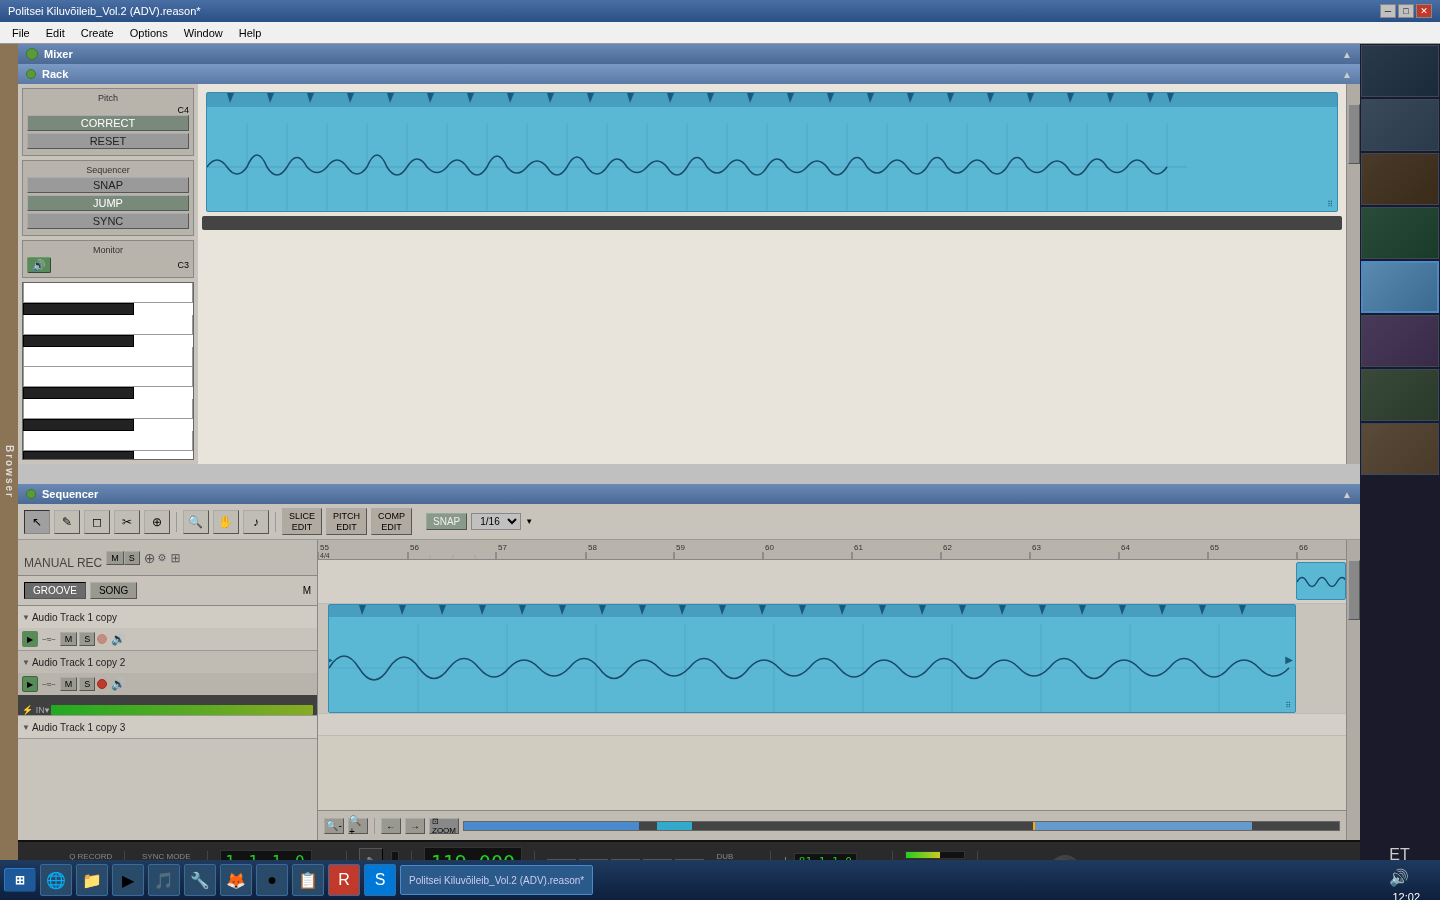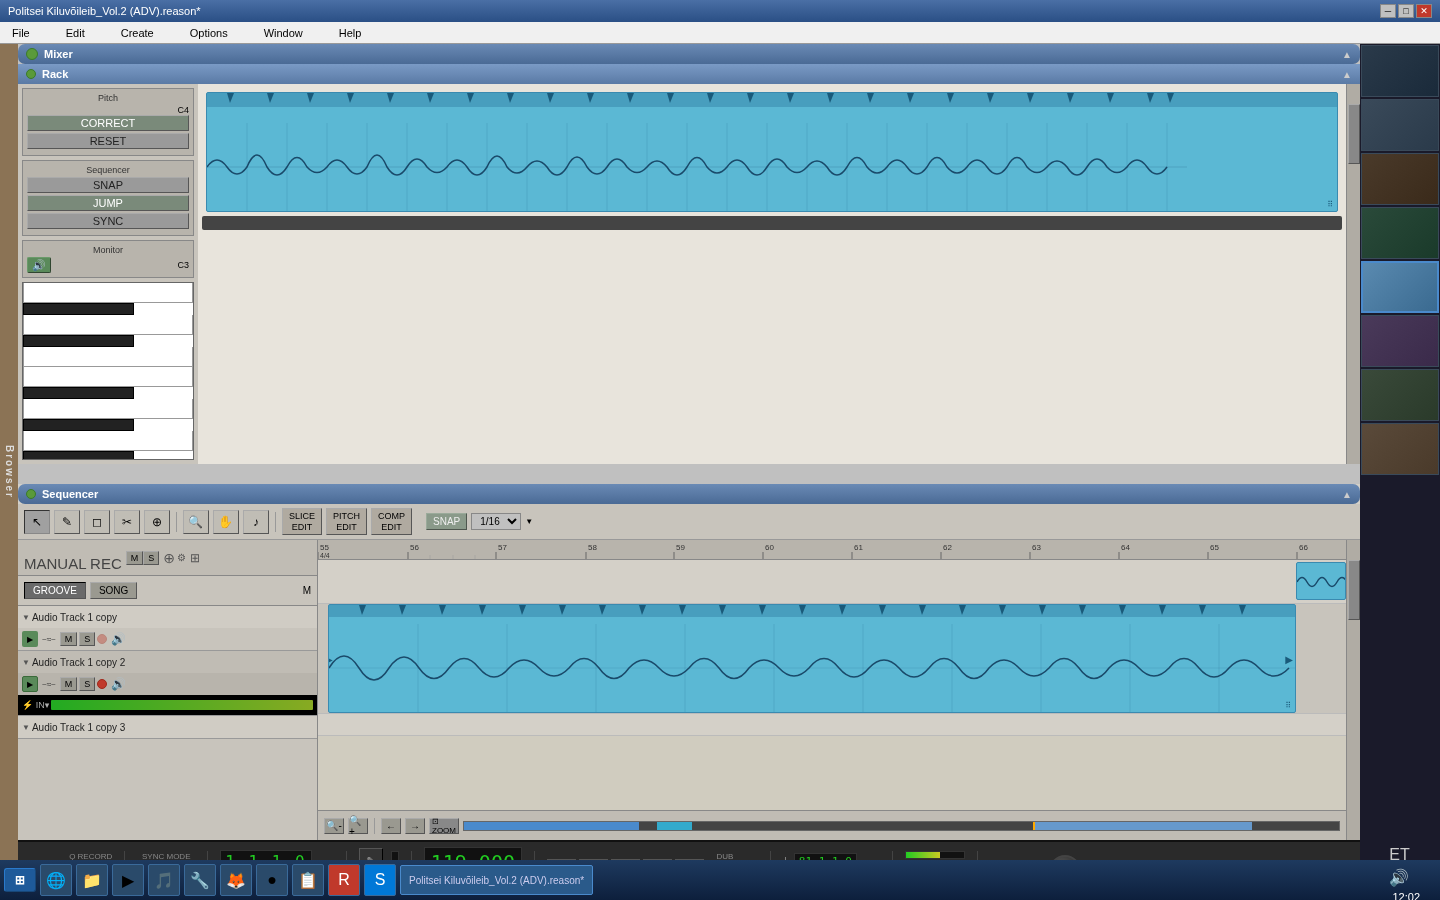--- a/index.html
+++ b/index.html
@@ -26,21 +26,20 @@
     .tb-btn.close { background: #c0392b; color: white; }
 
     
     .menu-bar {
       height: 22px;
       background: #f0f0f0;
       display: flex;
       align-items: center;
       padding: 0 4px;
       border-bottom: 1px solid #999;
-      gap: 20px;
     }
     .menu-item {
       padding: 2px 8px;
       cursor: pointer;
       font-size: 11px;
     }
 
     
     .main-container {
       display: flex;
@@ -70,21 +69,20 @@
     }
     .section-header {
       height: 22px;
       background: linear-gradient(to bottom, #6a8ab5, #4a6a95);
       display: flex;
       align-items: center;
       padding: 0 8px;
       color: white;
       font-size: 11px;
       font-weight: bold;
-      border-radius: 7px;
     }
     .section-header .dot {
       width: 12px; height: 12px;
       border-radius: 50%;
       background: #5a9a3a;
       margin-right: 6px;
       border: 1px solid #3a7a2a;
     }
     .collapse-icon { margin-left: auto; color: #ccc; font-size: 10px; }
 
@@ -756,21 +754,21 @@
           </select>
           <span style="font-size:8px;">▼</span>
         </div>
       </div>
 
       <div class="seq-tracks-area">
 
         <div class="seq-track-headers">
 
           <div class="seq-controls-row">
-            <span style="font-size:15px;color:#444;margin-right:4px;margin-top:11px;">MANUAL REC</span>
+            <span style="font-size:12px;color:#444;margin-right:4px;margin-top:11px;">MANUAL REC</span>
             <div class="ms-btn">M</div>
             <div class="ms-btn">S</div>
             <div style="margin-left:4px;font-size:14px;color:#555;cursor:pointer;">⊕</div>
             <div style="margin-left:2px;font-size:10px;color:#555;cursor:pointer;">⚙</div>
             <div style="margin-left:4px;font-size:12px;color:#555;cursor:pointer;">⊞</div>
           </div>
 
           <div class="block-song-row">
             <div class="block-btn active">GROOVE</div>
             <div class="block-btn">SONG</div>
@@ -799,21 +797,21 @@
             </div>
             <div class="track-controls-row">
               <div style="width:16px;height:16px;background:#5a8a5a;border-radius:2px;display:flex;align-items:center;justify-content:center;font-size:8px;border:1px solid #3a6a3a;">▶</div>
               <span style="font-size:8px;color:#333;margin:0 2px;">~≈~</span>
               <div class="ms-btn">M</div>
               <div class="ms-btn">S</div>
               <div class="rec-circle"></div>
               <div style="font-size:12px;color:#555;margin-left:2px;">🔊</div>
             </div>
 
-            <div style="height:20px;display:flex;align-items:center;padding:0 4px;background:#000000;">
+            <div style="height:20px;display:flex;align-items:flex-end;padding:0 4px;background:#404040;">
               <span style="font-size:9px;color:#aaa;margin-right:2px;">⚡ IN▾</span>
               <div style="flex:1;height:10px;background:linear-gradient(to right,#22aa22,#44aa22,#66aa22,#88aa22);border-radius:1px;"></div>
             </div>
           </div>
 
           <div class="track-row">
             <div class="track-name-row">
               <span class="track-expand">▼</span>
               <span class="track-name">Audio Track 1 copy 3</span>
             </div>

